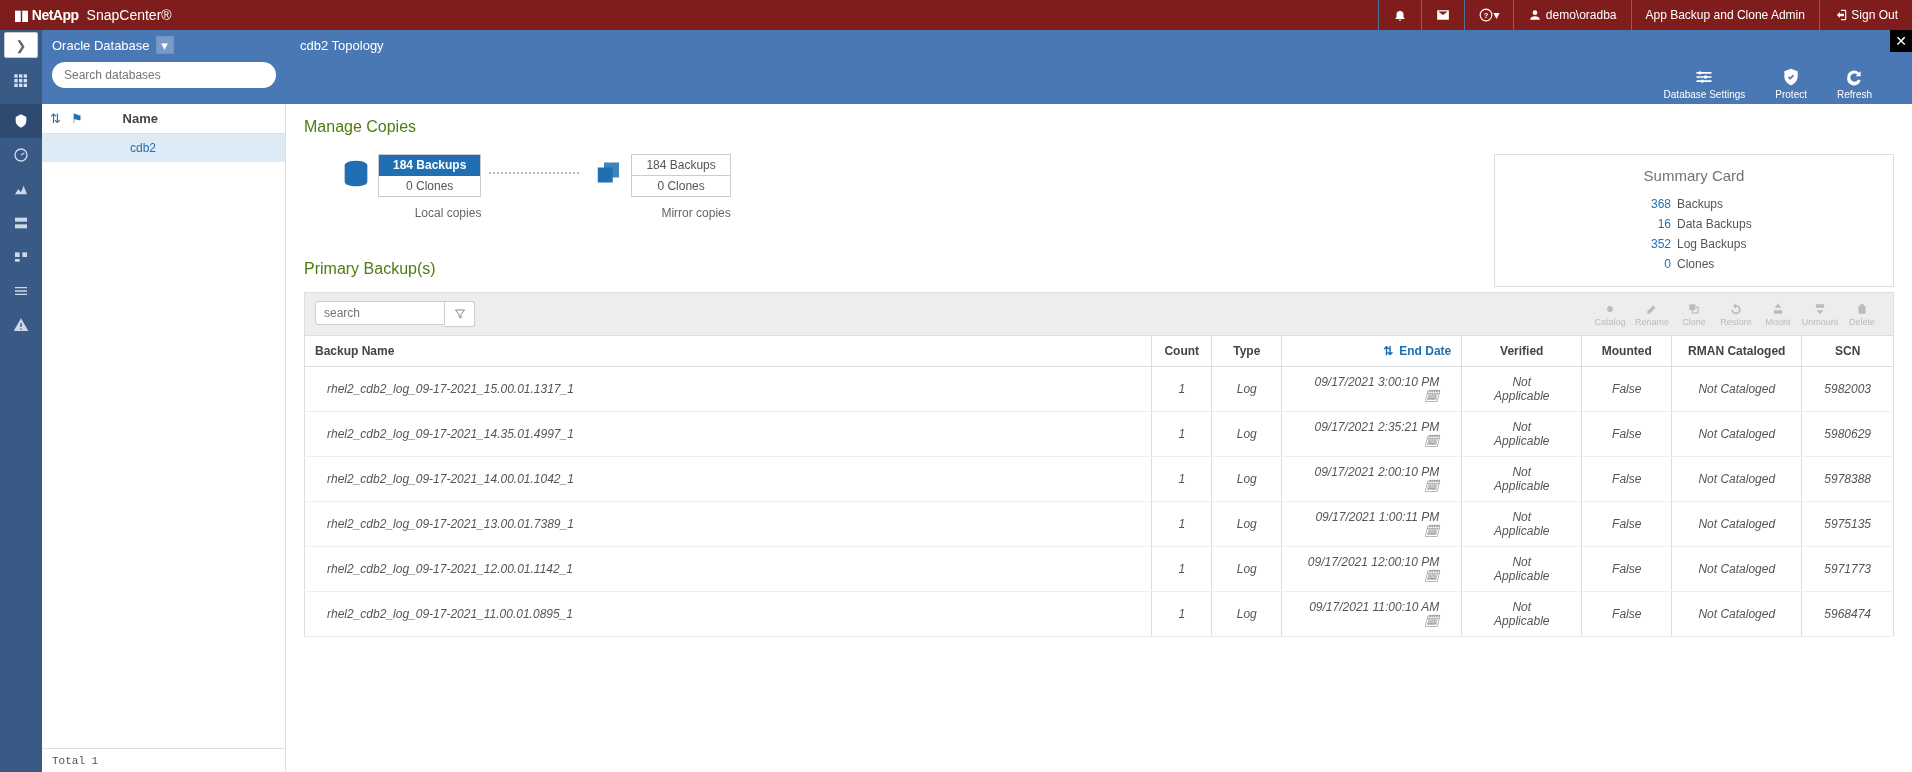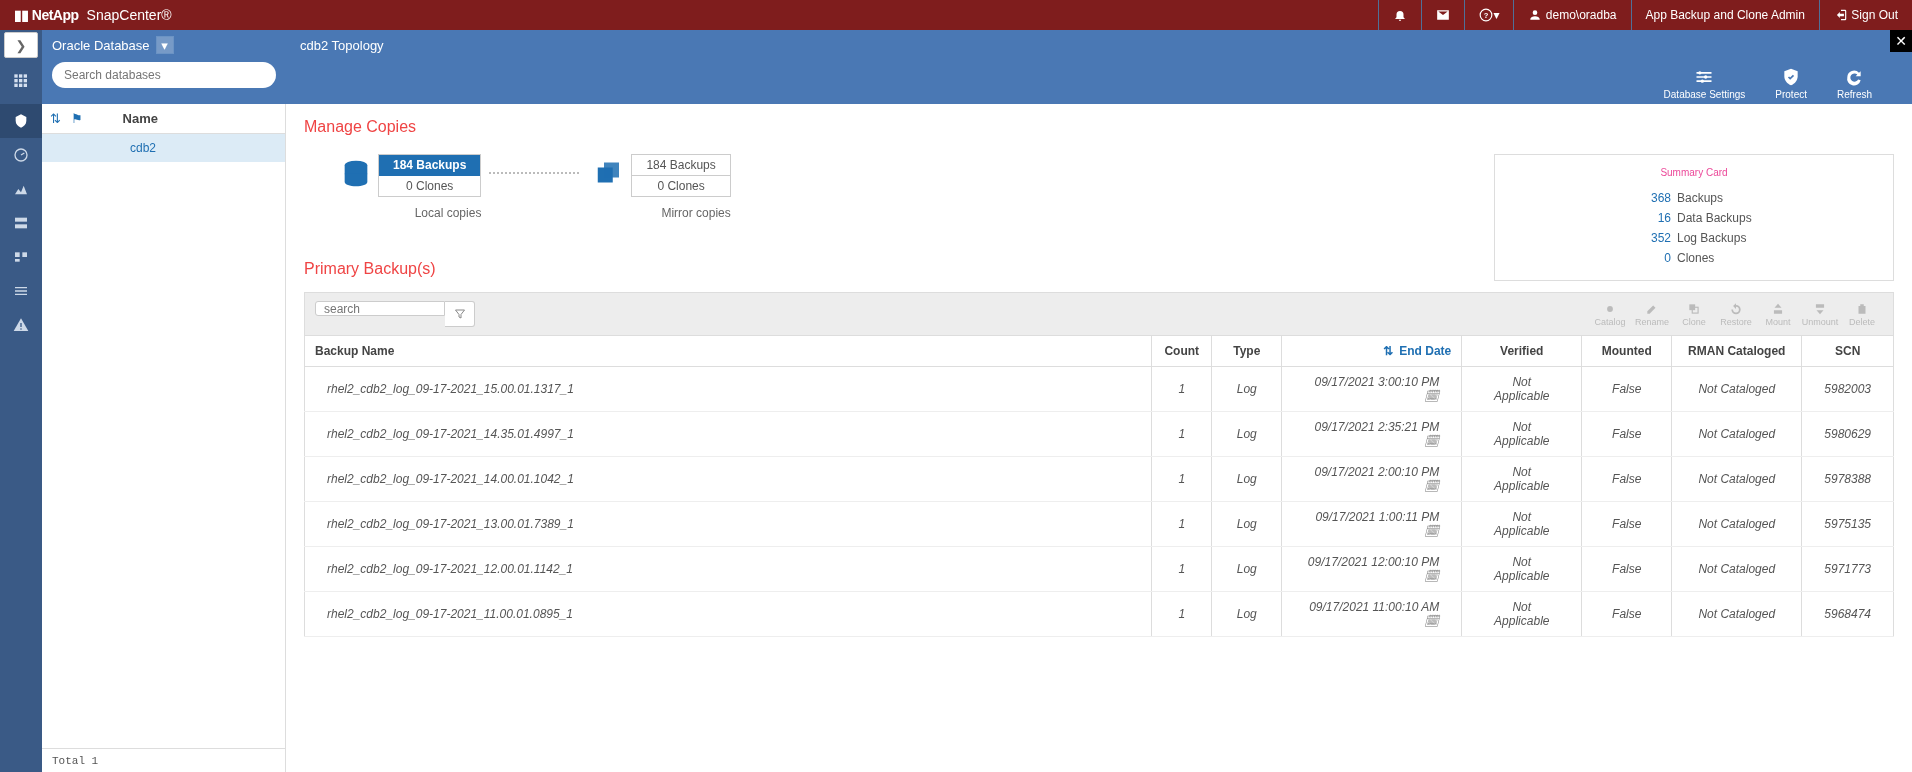--- a/index.html
+++ b/index.html
@@ -40,47 +40,47 @@
 
   
   .reslist { width:244px; border-right:1px solid #ddd; display:flex; flex-direction:column;}
   .reslist-head { height:30px; border-bottom:1px solid #ddd; display:flex; align-items:center; padding:0 8px; gap:10px; color:#666;}
   .reslist-head .name { margin-left:30px; font-weight:600; color:#444;}
   .reslist-row { height:28px; display:flex; align-items:center; padding-left:88px; color:#1f6fb2; background:#dcebf6; cursor:pointer; font-size:12px;}
   .reslist-foot { margin-top:auto; border-top:1px solid #ddd; height:24px; display:flex; align-items:center; padding:0 10px; color:#555; font-size:11px;font-family:Liberation Mono, monospace;}
 
   
   .main { flex:1; overflow:auto; padding:14px 18px;}
-  .section-title { font-size:16px; color:#ef4444; margin-bottom:14px; font-weight:400;}
+  .section-title { font-size:16px; color:#4d7c0f; margin-bottom:14px; font-weight:400;}
 
   
   .copies-row { display:flex; align-items:flex-start; gap:8px; padding-left:30px; position:relative;}
   .copy-block { display:flex; flex-direction:column; align-items:flex-end; }
   .copy-box { display:flex; align-items:center; }
   .copy-icon { width:44px; height:50px; display:flex; align-items:center; justify-content:center;}
   .copy-icon svg { fill:#1f6fb2; }
   .counts { border:1px solid #ccc; }
   .counts .row { padding:3px 14px; font-size:12px; text-align:center; color:#555; border-bottom:1px solid #ccc;}
   .counts .row:last-child { border-bottom:none;}
   .counts .row.selected { background:#1f6fb2; color:#fff; border-color:#1f6fb2; font-weight:600;}
   .copy-caption { margin-top:6px; font-size:12px; color:#666;}
   .conn-line { width:90px; height:1px; border-top:2px dotted #bbb; margin-top:22px;}
 
   
   .summary-card { position:absolute; right:18px; top:50px; width:400px; border:1px solid #ddd; padding:12px 18px;}
-  .summary-card .sc-title { text-align:center; font-size:10px; color:#ec4899; margin-bottom:10px;}
+  .summary-card .sc-title { text-align:center; font-size:15px; color:#737373; margin-bottom:10px;}
   .sc-row { display:flex; justify-content:center; gap:6px; padding:3px 0; font-size:12px; color:#555;}
   .sc-row .num { color:#1f6fb2; width:60px; text-align:right;}
   .sc-row .lbl { width:100px; text-align:left;}
 
   
   .backup-section { margin-top:40px; position:relative;}
   .toolbar { background:#ededed; border:1px solid #ddd; height:44px; display:flex; align-items:center; padding:0 10px;}
   .toolbar .search { display:flex; }
-  .toolbar .search input { border:1px solid #ccc; border-radius:3px 0 0 3px; height:15px; width:130px; padding:0 8px; font-size:12px; outline:none;}
+  .toolbar .search input { border:1px solid #ccc; border-radius:3px 0 0 3px; height:24px; width:130px; padding:0 8px; font-size:12px; outline:none;}
   .toolbar .search .filter { border:1px solid #ccc; border-left:none; border-radius:0 3px 3px 0; width:30px; height:26px; display:flex; align-items:center; justify-content:center; color:#888; cursor:pointer; background:#fff;}
   .toolbar-spacer { flex:1;}
   .tb-btn { display:flex; flex-direction:column; align-items:center; width:42px; color:#bbb; font-size:9px; cursor:default;}
   .tb-btn svg { width:14px; height:14px; fill:#bbb; margin-bottom:1px;}
 
   
   table.bk { width:100%; border-collapse:collapse; }
   table.bk th { text-align:left; font-weight:600; color:#444; font-size:12px; padding:8px 10px; border:1px solid #ddd; border-top:none; background:#fff;}
   table.bk th.ctr, table.bk td.ctr { text-align:center;}
   table.bk th.rt,  table.bk td.rt  { text-align:right;}

